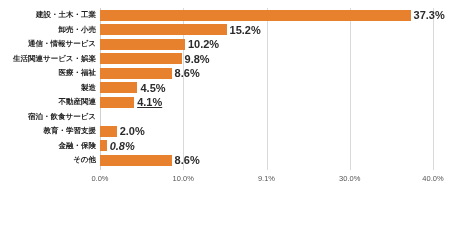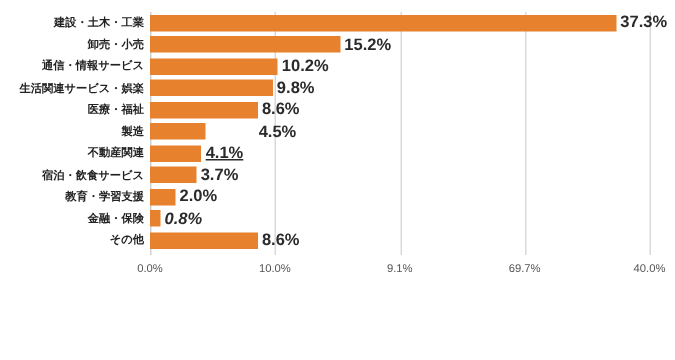--- a/index.html
+++ b/index.html
@@ -138,46 +138,42 @@
         <div class="row" style="top: 43.5px; padding-left: 37px;">
           <div class="bar" style="width: 81.585px; background: rgb(232, 129, 46);"></div>
           <div class="bar-value" style="left: 84.585px;">9.8%</div>
         </div>
         <div class="row" style="top: 58px;">
           <div class="bar" style="width: 71.595px; background: rgb(232, 129, 46);"></div>
           <div class="bar-value" style="left: 74.595px;">8.6%</div>
         </div>
         <div class="row" style="top: 72.5px;">
           <div class="bar" style="width: 37.4625px; background: rgb(232, 129, 46);"></div>
-          <div class="bar-value" style="left: 40.4625px; margin-left: 32px;">4.5%</div>
+          <div class="bar-value" style="left: 40.4625px;">4.5%</div>
         </div>
         <div class="row" style="top: 87px;">
           <div class="bar" style="width: 34.1325px; background: rgb(232, 129, 46);"></div>
           <div class="bar-value" style="left: 37.1325px; text-decoration: underline;">4.1%</div>
-        </div>
-        <div class="row" style="top: 101.5px;">
-          <div class="bar" style="width: 30.8025px; background: rgb(232, 129, 46);"></div>
-          <div class="bar-value" style="left: 33.8025px;">3.7%</div>
         </div>
         <div class="row" style="top: 116px;">
           <div class="bar" style="width: 16.65px; background: rgb(232, 129, 46);"></div>
           <div class="bar-value" style="left: 19.65px;">2.0%</div>
         </div>
         <div class="row" style="top: 130.5px; font-style: italic;">
           <div class="bar" style="width: 6.66px; background: rgb(232, 129, 46);"></div>
           <div class="bar-value" style="left: 9.66px;">0.8%</div>
         </div>
         <div class="row" style="top: 145px;">
           <div class="bar" style="width: 71.595px; background: rgb(232, 129, 46);"></div>
           <div class="bar-value" style="left: 74.595px;">8.6%</div>
         </div>
       </div>
   </div>
 
   <div class="xaxis">
       <div class="xtick" style="left: 0px;">0.0%</div>
       <div class="xtick" style="left: 83.25px;">10.0%</div>
       <div class="xtick" style="left: 166.5px;">9.1%</div>
-      <div class="xtick" style="left: 249.75px;">69.7%</div>
+      <div class="xtick" style="left: 249.75px;">30.0%</div>
       <div class="xtick" style="left: 333px;">40.0%</div>
     </div>
 
 </div>
 
 </body></html>

